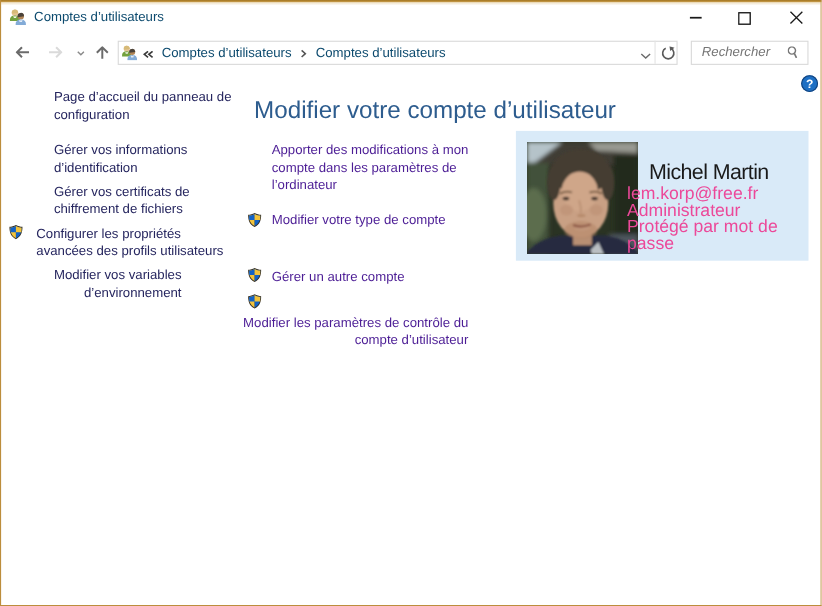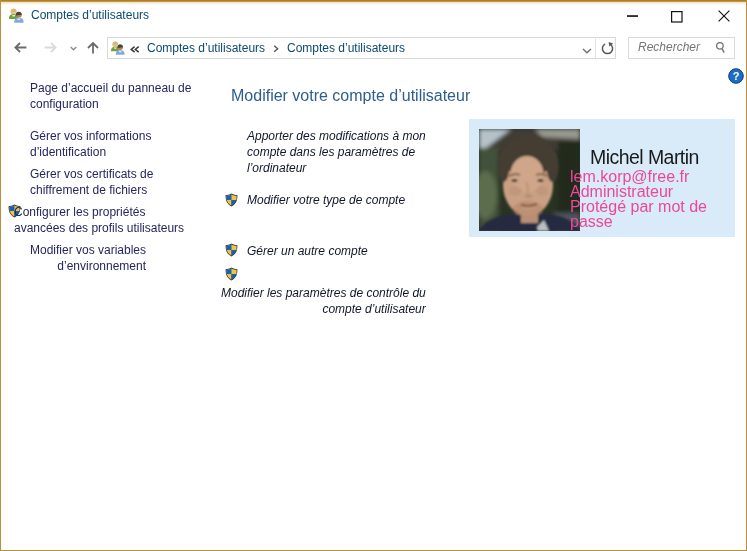--- a/index.html
+++ b/index.html
@@ -7,22 +7,22 @@
        background:#fff;font-family:"Liberation Sans",sans-serif;}
   .abs{position:absolute;}
   svg{display:block;}
   
   #btop{left:0;top:0;width:747px;height:2px;background:linear-gradient(#a1731e,#cda251);}
   #bfade{left:1px;top:2px;width:745px;height:3px;background:linear-gradient(rgba(225,199,146,.55),rgba(255,255,255,0));}
   #bleft{left:0;top:0;width:1px;height:551px;background:#bc8d3c;}
   #bright{left:746px;top:0;width:1px;height:551px;background:#bc8d3c;}
   #bbot{left:0;top:550px;width:747px;height:1px;background:#bc8d3c;}
   .t12{font-size:12px;color:#0c4a6e;}
-  .side{font-size:12px;line-height:16px;color:#26265f;}
-  .mlink{font-size:12px;color:#0f172a;font-style:italic;}
+  .side{font-size:12px;line-height:16px;color:#26265f;margin-left:19px;}
+  .mlink{font-size:12px;color:#4c1d95;}
   #bcbar{left:107px;top:37px;width:509px;height:22px;border:1px solid #d9d9d9;background:#fff;box-sizing:border-box;}
   #search{left:628px;top:37px;width:107px;height:22px;border:1px solid #d9d9d9;background:#fff;box-sizing:border-box;}
   #card{left:469px;top:119px;width:266px;height:118px;background:#d9eaf8;}
 </style>
 </head>
 <body>
 
 <div class="abs" id="ticon" style="left:8px;top:7px;width:17px;height:17px;">
 <svg width="16" height="16" viewBox="0 0 16 16">
   <circle cx="5.6" cy="4.7" r="2.9" fill="#e6c493"></circle>
@@ -138,21 +138,21 @@
   <path d="M8 1.7 C5.8 2.9 3.7 3.4 1.7 3.5 C1.8 8.4 3 12.7 8 15.3 Z" fill="#f3c33a"></path>
   <path d="M8 1.7 C10.2 2.9 12.3 3.4 14.3 3.5 C14.2 8.4 13 12.7 8 15.3 Z" fill="#1262c6"></path>
   <path d="M1.7 3.5 L14.3 3.5 M8 1 V16" stroke="#3a3327" stroke-width="0.1"></path>
   <path d="M8 1.7 C5.8 2.9 3.7 3.4 1.7 3.5 L1.9 8.6 H8 Z" fill="#1262c6"></path>
   <path d="M8 1.7 C10.2 2.9 12.3 3.4 14.3 3.5 L14.1 8.6 H8 Z" fill="#f3c33a"></path>
 </svg>
   </div>
 <div class="abs side" style="left:14px;top:204px;">Configurer les propriétés<br>avancées des profils utilisateurs</div>
 <div class="abs side" style="left:30px;top:242px;text-align:right;">Modifier vos variables<br>d’environnement</div>
 
-<div class="abs" style="left:231px;top:87px;font-size:16px;color:#2d5c8e;">Modifier votre compte d’utilisateur</div>
+<div class="abs" style="left:231px;top:87px;font-size:22px;color:#2d5c8e;">Modifier votre compte d’utilisateur</div>
 
 <div class="abs mlink" style="left:247px;top:127.5px;line-height:16.3px;">Apporter des modifications à mon<br>compte dans les paramètres de<br>l’ordinateur</div>
 
 <div class="abs" style="left:225px;top:193px;">
     <svg width="13" height="14" viewBox="0 0 16 17">
   <path d="M8 0.6 C5.5 2 3 2.6 0.7 2.6 C0.7 8.5 2 13.4 8 16.4 C14 13.4 15.3 8.5 15.3 2.6 C13 2.6 10.5 2 8 0.6 Z" fill="#3a3327"></path>
   <path d="M8 1.7 C5.8 2.9 3.7 3.4 1.7 3.5 C1.8 8.4 3 12.7 8 15.3 Z" fill="#f3c33a"></path>
   <path d="M8 1.7 C10.2 2.9 12.3 3.4 14.3 3.5 C14.2 8.4 13 12.7 8 15.3 Z" fill="#1262c6"></path>
   <path d="M8 1.7 C5.8 2.9 3.7 3.4 1.7 3.5 L1.9 8.6 H8 Z" fill="#1262c6"></path>
   <path d="M8 1.7 C10.2 2.9 12.3 3.4 14.3 3.5 L14.1 8.6 H8 Z" fill="#f3c33a"></path>

